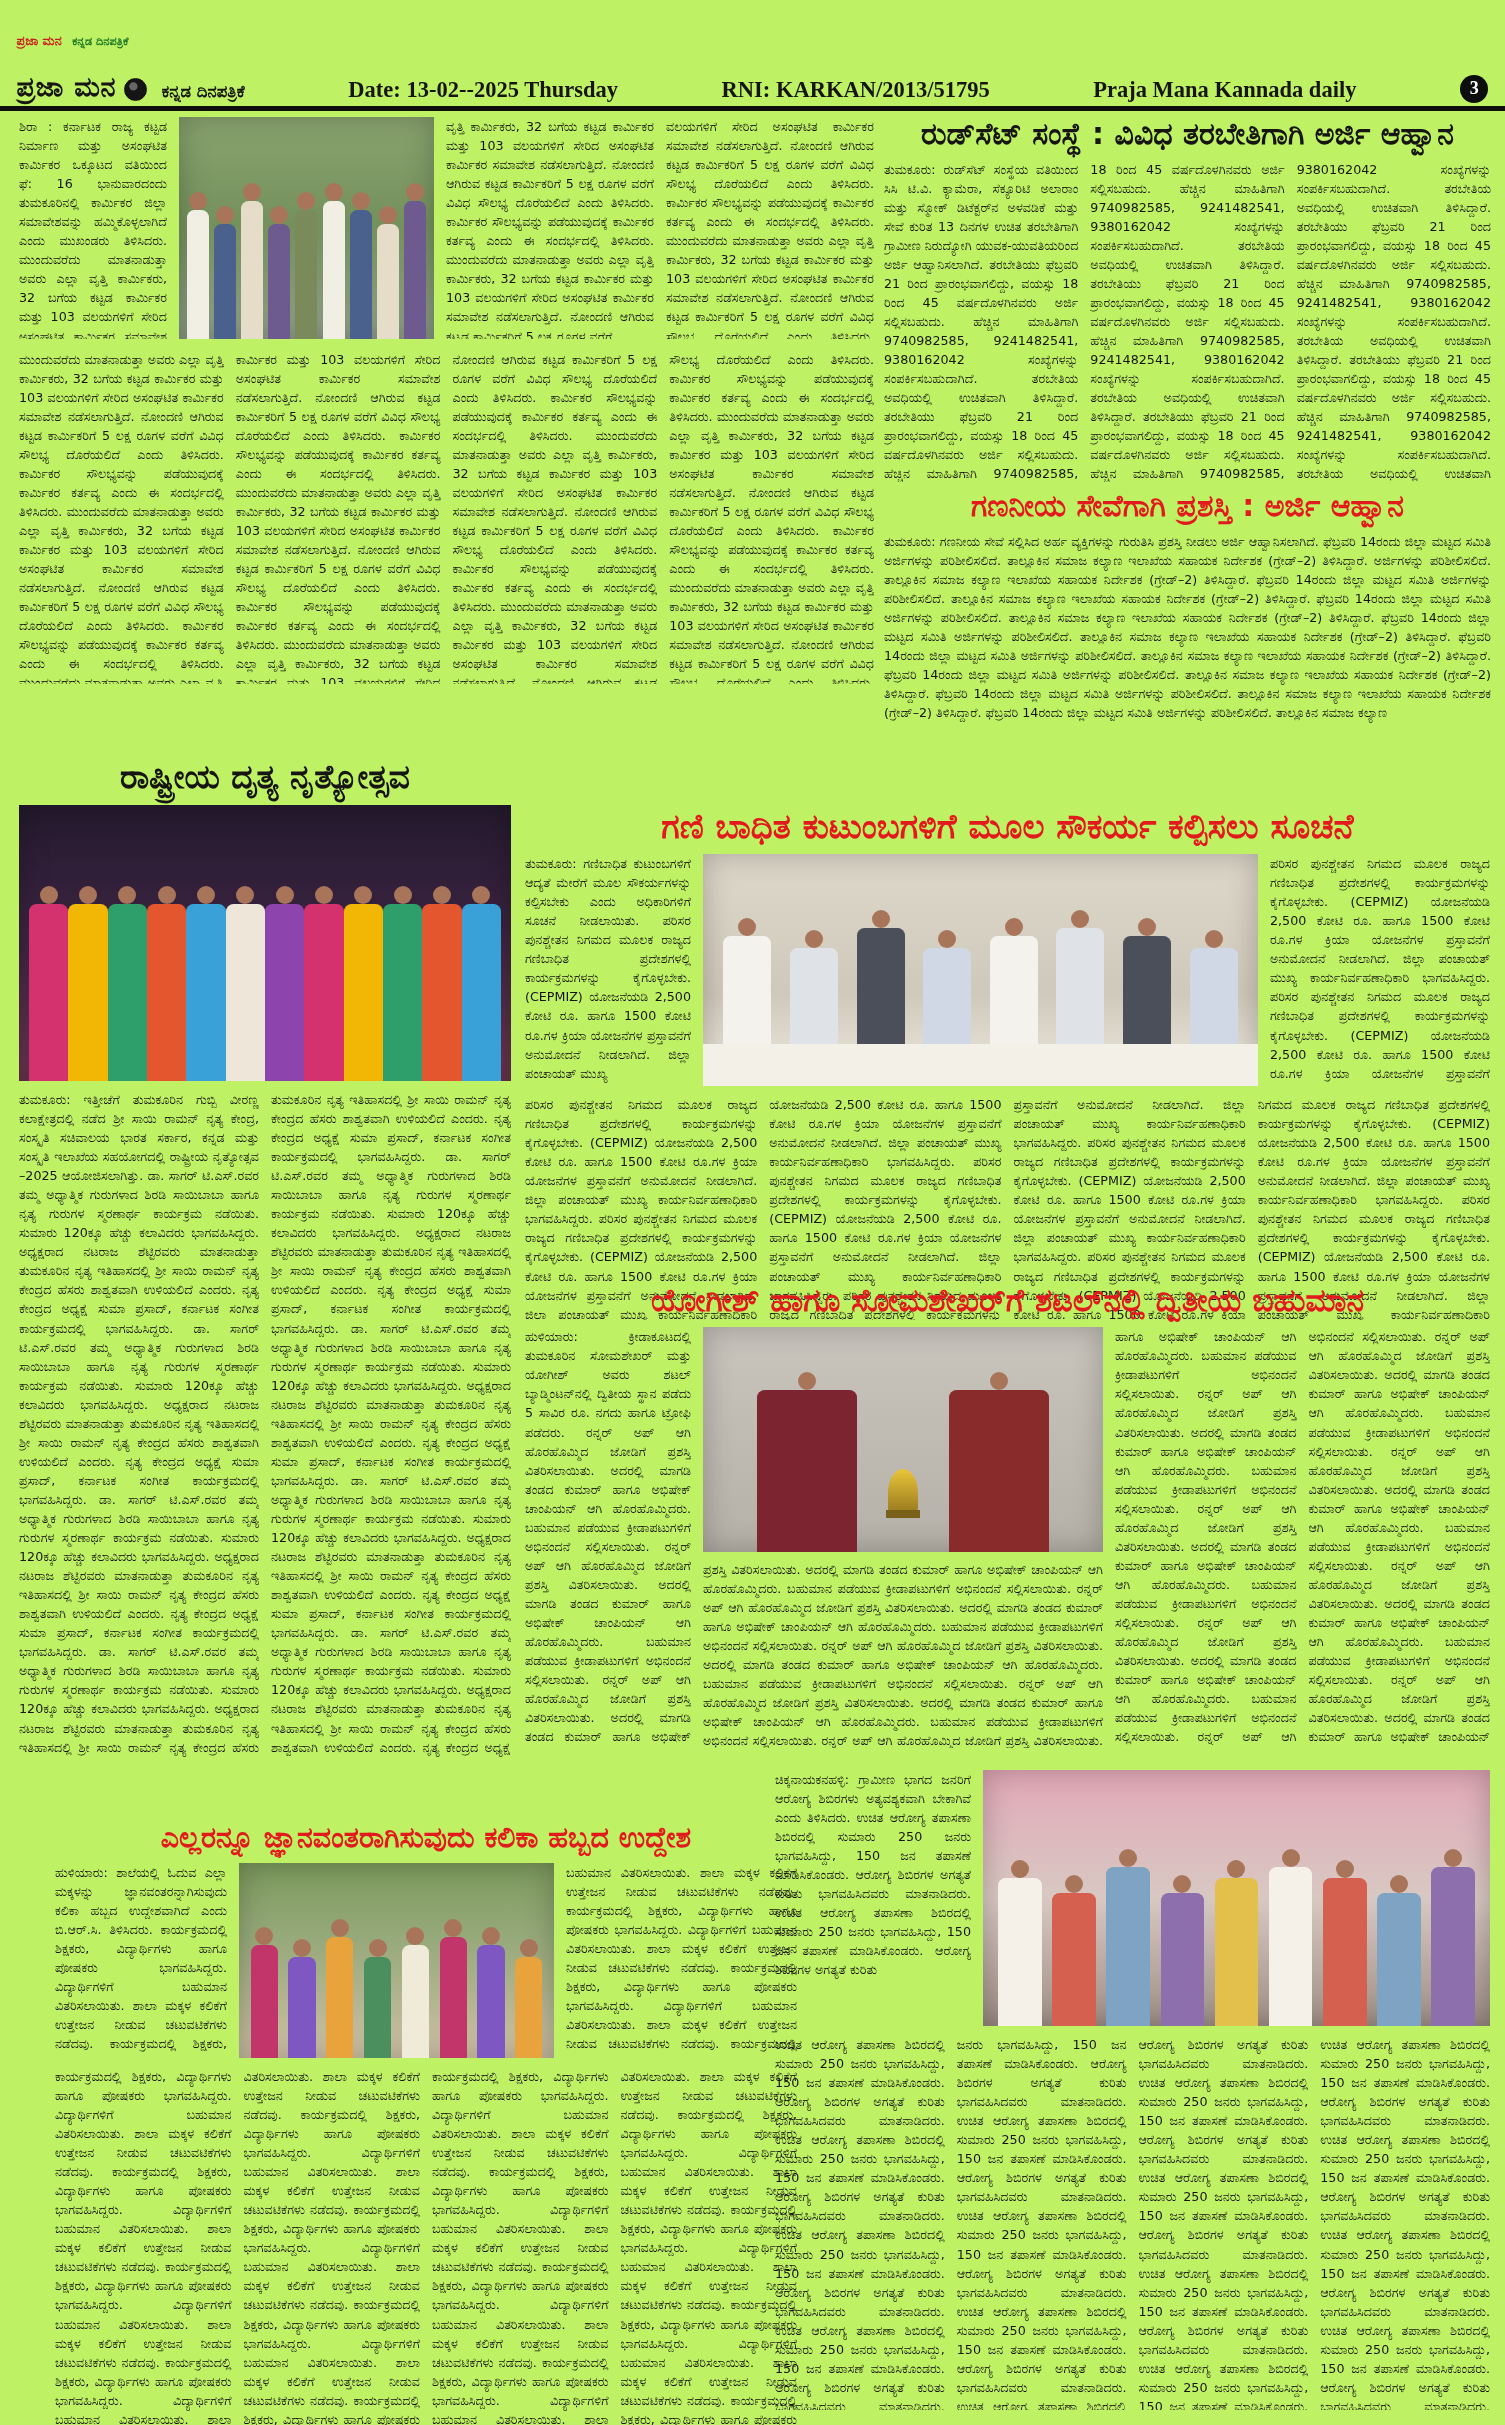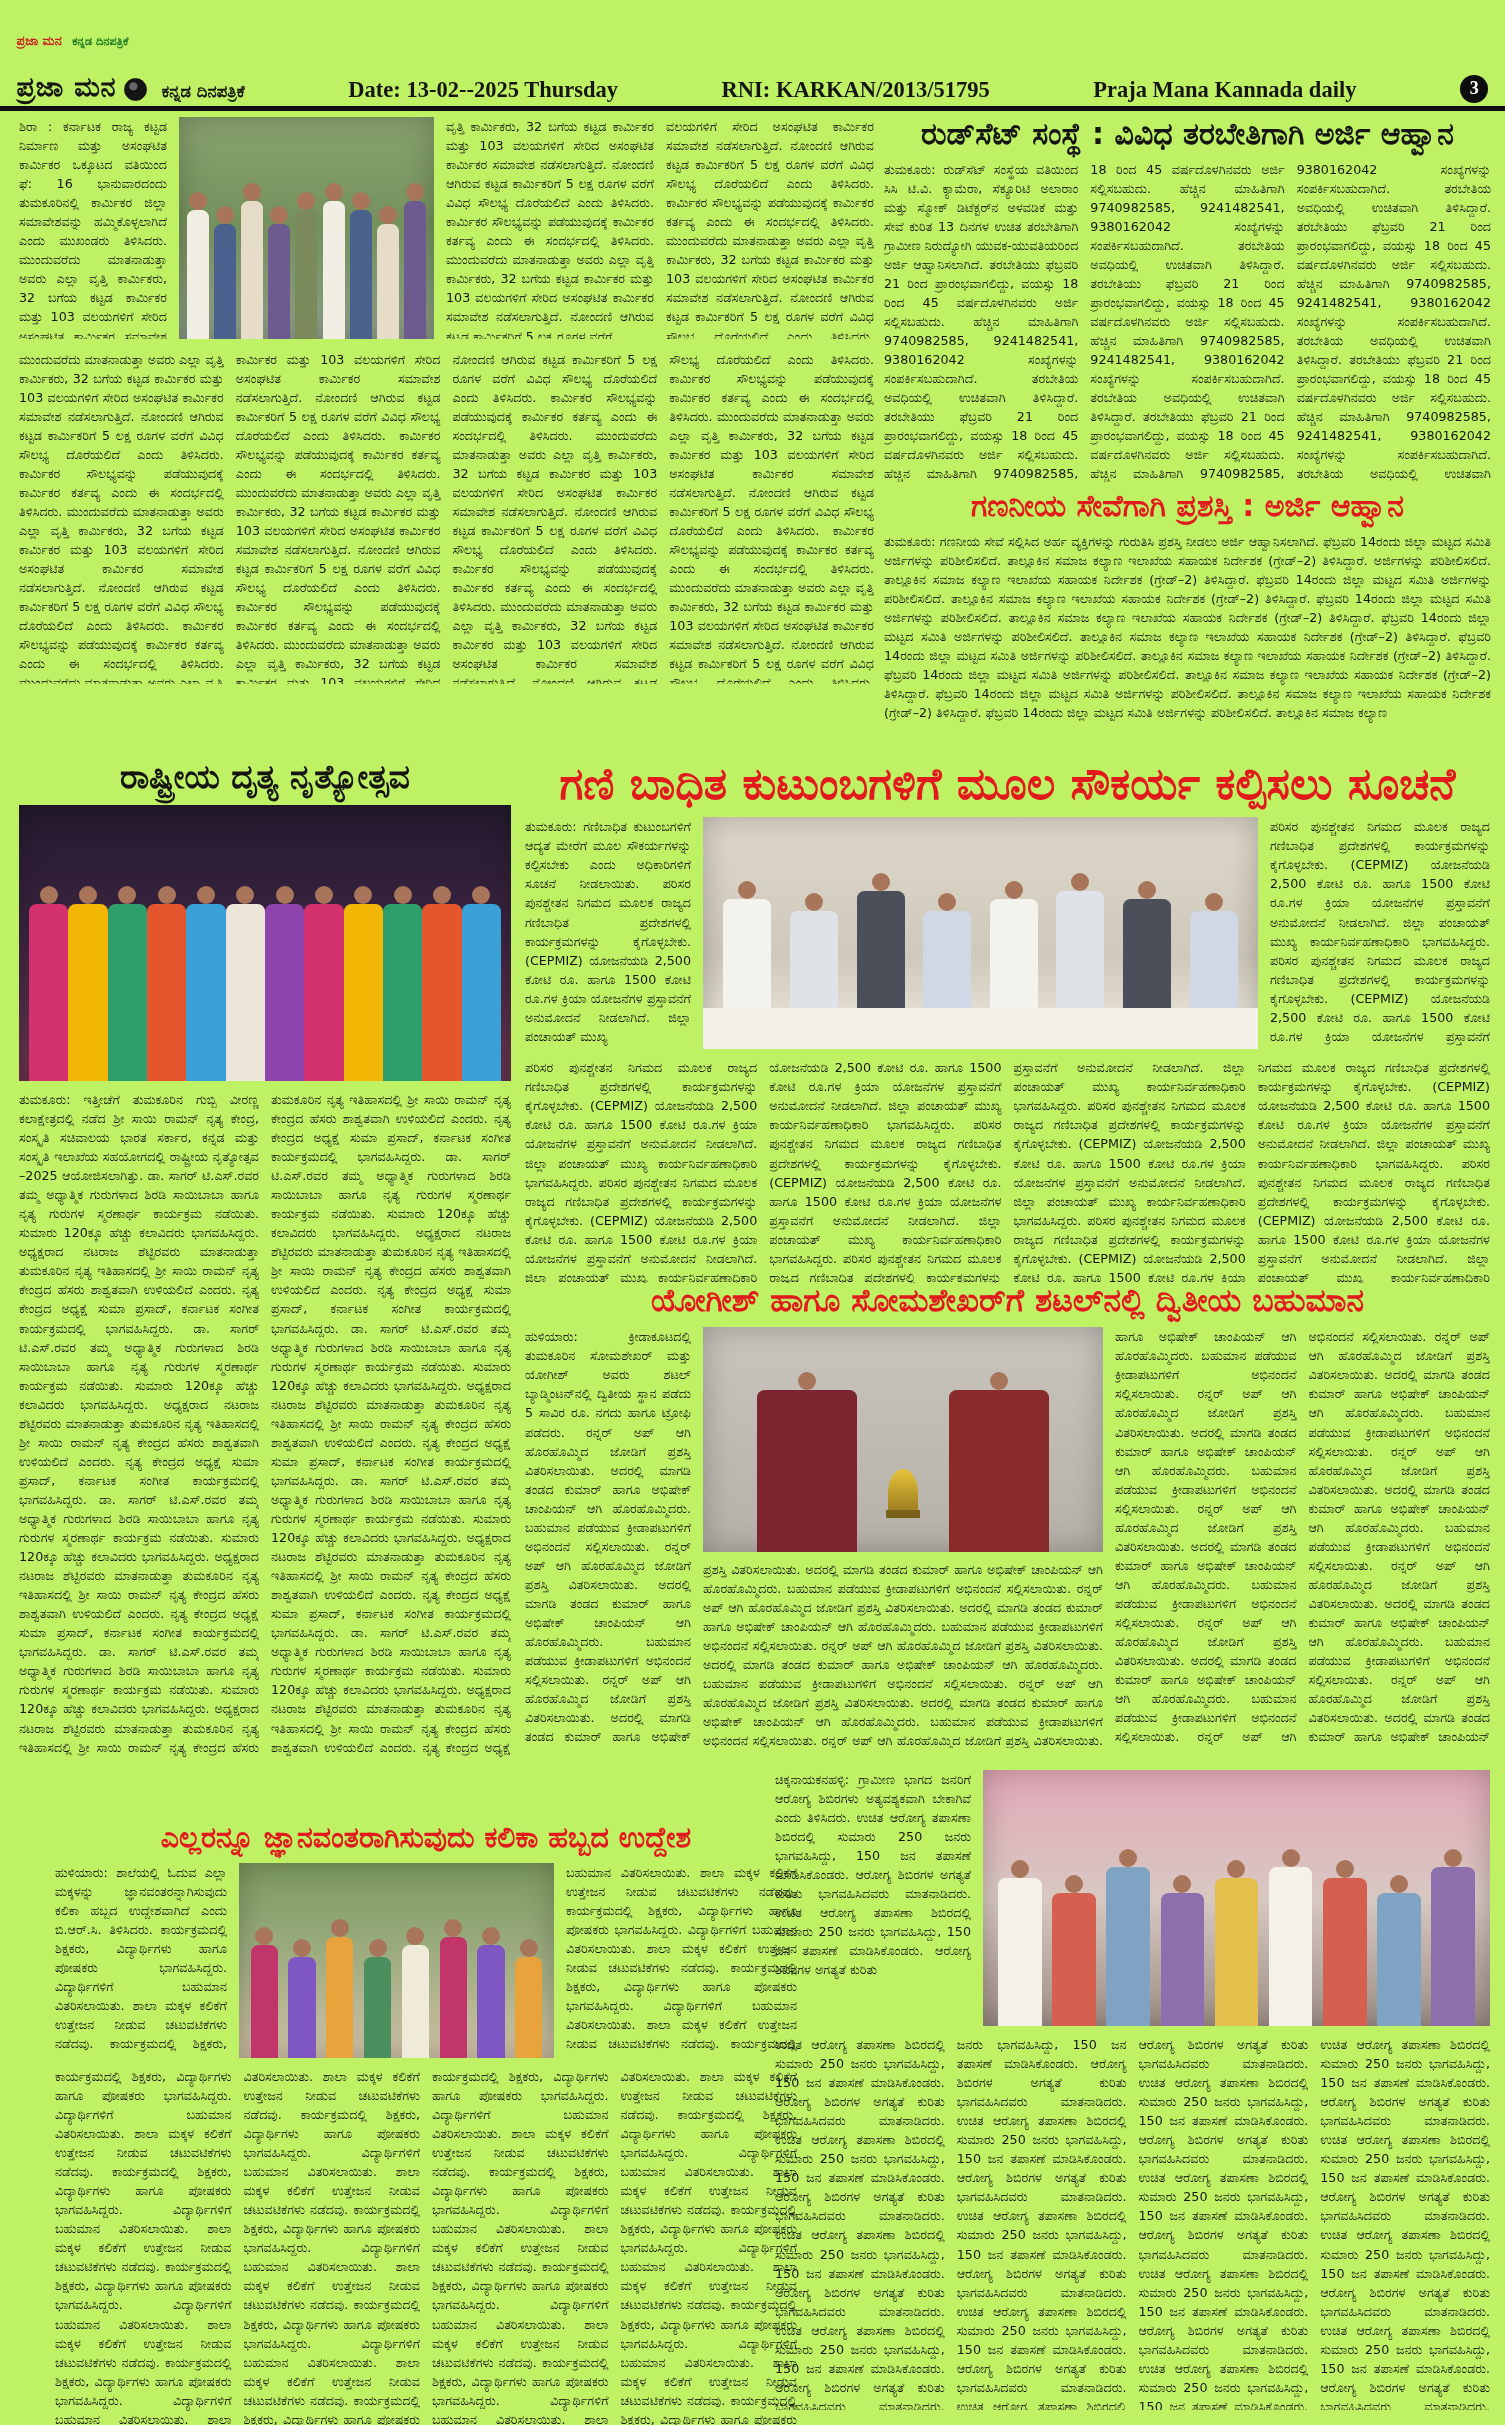--- a/index.html
+++ b/index.html
@@ -185,21 +185,21 @@
       <p class="col">
         <b>ತುಮಕೂರು:</b>
         <span>ಇತ್ತೀಚೆಗೆ ತುಮಕೂರಿನ ಗುಬ್ಬಿ ವೀರಣ್ಣ ಕಲಾಕ್ಷೇತ್ರದಲ್ಲಿ ನಡೆದ ಶ್ರೀ ಸಾಯಿ ರಾಮನ್ ನೃತ್ಯ ಕೇಂದ್ರ, ಸಂಸ್ಕೃತಿ ಸಚಿವಾಲಯ ಭಾರತ ಸರ್ಕಾರ, ಕನ್ನಡ ಮತ್ತು ಸಂಸ್ಕೃತಿ ಇಲಾಖೆಯ ಸಹಯೋಗದಲ್ಲಿ ರಾಷ್ಟ್ರೀಯ ನೃತ್ಯೋತ್ಸವ –2025 ಆಯೋಜಿಸಲಾಗಿತ್ತು.</span>
         <span> ಡಾ. ಸಾಗರ್ ಟಿ.ಎಸ್.ರವರ ತಮ್ಮ ಅಧ್ಯಾತ್ಮಿಕ ಗುರುಗಳಾದ ಶಿರಡಿ ಸಾಯಿಬಾಬಾ ಹಾಗೂ ನೃತ್ಯ ಗುರುಗಳ ಸ್ಮರಣಾರ್ಥ ಕಾರ್ಯಕ್ರಮ ನಡೆಯಿತು. ಸುಮಾರು 120ಕ್ಕೂ ಹೆಚ್ಚು ಕಲಾವಿದರು ಭಾಗವಹಿಸಿದ್ದರು. ಅಧ್ಯಕ್ಷರಾದ ನಟರಾಜ ಶೆಟ್ಟಿರವರು ಮಾತನಾಡುತ್ತಾ ತುಮಕೂರಿನ ನೃತ್ಯ ಇತಿಹಾಸದಲ್ಲಿ ಶ್ರೀ ಸಾಯಿ ರಾಮನ್ ನೃತ್ಯ ಕೇಂದ್ರದ ಹೆಸರು ಶಾಶ್ವತವಾಗಿ ಉಳಿಯಲಿದೆ ಎಂದರು. ನೃತ್ಯ ಕೇಂದ್ರದ ಅಧ್ಯಕ್ಷೆ ಸುಮಾ ಪ್ರಸಾದ್, ಕರ್ನಾಟಕ ಸಂಗೀತ ಕಾರ್ಯಕ್ರಮದಲ್ಲಿ ಭಾಗವಹಿಸಿದ್ದರು. ಡಾ. ಸಾಗರ್ ಟಿ.ಎಸ್.ರವರ ತಮ್ಮ ಅಧ್ಯಾತ್ಮಿಕ ಗುರುಗಳಾದ ಶಿರಡಿ ಸಾಯಿಬಾಬಾ ಹಾಗೂ ನೃತ್ಯ ಗುರುಗಳ ಸ್ಮರಣಾರ್ಥ ಕಾರ್ಯಕ್ರಮ ನಡೆಯಿತು. ಸುಮಾರು 120ಕ್ಕೂ ಹೆಚ್ಚು ಕಲಾವಿದರು ಭಾಗವಹಿಸಿದ್ದರು. ಅಧ್ಯಕ್ಷರಾದ ನಟರಾಜ ಶೆಟ್ಟಿರವರು ಮಾತನಾಡುತ್ತಾ ತುಮಕೂರಿನ ನೃತ್ಯ ಇತಿಹಾಸದಲ್ಲಿ ಶ್ರೀ ಸಾಯಿ ರಾಮನ್ ನೃತ್ಯ ಕೇಂದ್ರದ ಹೆಸರು ಶಾಶ್ವತವಾಗಿ ಉಳಿಯಲಿದೆ ಎಂದರು. ನೃತ್ಯ ಕೇಂದ್ರದ ಅಧ್ಯಕ್ಷೆ ಸುಮಾ ಪ್ರಸಾದ್, ಕರ್ನಾಟಕ ಸಂಗೀತ ಕಾರ್ಯಕ್ರಮದಲ್ಲಿ ಭಾಗವಹಿಸಿದ್ದರು. ಡಾ. ಸಾಗರ್ ಟಿ.ಎಸ್.ರವರ ತಮ್ಮ ಅಧ್ಯಾತ್ಮಿಕ ಗುರುಗಳಾದ ಶಿರಡಿ ಸಾಯಿಬಾಬಾ ಹಾಗೂ ನೃತ್ಯ ಗುರುಗಳ ಸ್ಮರಣಾರ್ಥ ಕಾರ್ಯಕ್ರಮ ನಡೆಯಿತು. ಸುಮಾರು 120ಕ್ಕೂ ಹೆಚ್ಚು ಕಲಾವಿದರು ಭಾಗವಹಿಸಿದ್ದರು. ಅಧ್ಯಕ್ಷರಾದ ನಟರಾಜ ಶೆಟ್ಟಿರವರು ಮಾತನಾಡುತ್ತಾ ತುಮಕೂರಿನ ನೃತ್ಯ ಇತಿಹಾಸದಲ್ಲಿ ಶ್ರೀ ಸಾಯಿ ರಾಮನ್ ನೃತ್ಯ ಕೇಂದ್ರದ ಹೆಸರು ಶಾಶ್ವತವಾಗಿ ಉಳಿಯಲಿದೆ ಎಂದರು. ನೃತ್ಯ ಕೇಂದ್ರದ ಅಧ್ಯಕ್ಷೆ ಸುಮಾ ಪ್ರಸಾದ್, ಕರ್ನಾಟಕ ಸಂಗೀತ ಕಾರ್ಯಕ್ರಮದಲ್ಲಿ ಭಾಗವಹಿಸಿದ್ದರು. ಡಾ. ಸಾಗರ್ ಟಿ.ಎಸ್.ರವರ ತಮ್ಮ ಅಧ್ಯಾತ್ಮಿಕ ಗುರುಗಳಾದ ಶಿರಡಿ ಸಾಯಿಬಾಬಾ ಹಾಗೂ ನೃತ್ಯ ಗುರುಗಳ ಸ್ಮರಣಾರ್ಥ ಕಾರ್ಯಕ್ರಮ ನಡೆಯಿತು. ಸುಮಾರು 120ಕ್ಕೂ ಹೆಚ್ಚು ಕಲಾವಿದರು ಭಾಗವಹಿಸಿದ್ದರು. ಅಧ್ಯಕ್ಷರಾದ ನಟರಾಜ ಶೆಟ್ಟಿರವರು ಮಾತನಾಡುತ್ತಾ ತುಮಕೂರಿನ ನೃತ್ಯ ಇತಿಹಾಸದಲ್ಲಿ ಶ್ರೀ ಸಾಯಿ ರಾಮನ್ ನೃತ್ಯ ಕೇಂದ್ರದ ಹೆಸರು ಶಾಶ್ವತವಾಗಿ ಉಳಿಯಲಿದೆ ಎಂದರು. ನೃತ್ಯ ಕೇಂದ್ರದ ಅಧ್ಯಕ್ಷೆ</span>
       </p>
       <p class="col"><span> ತುಮಕೂರಿನ ನೃತ್ಯ ಇತಿಹಾಸದಲ್ಲಿ ಶ್ರೀ ಸಾಯಿ ರಾಮನ್ ನೃತ್ಯ ಕೇಂದ್ರದ ಹೆಸರು ಶಾಶ್ವತವಾಗಿ ಉಳಿಯಲಿದೆ ಎಂದರು. ನೃತ್ಯ ಕೇಂದ್ರದ ಅಧ್ಯಕ್ಷೆ ಸುಮಾ ಪ್ರಸಾದ್, ಕರ್ನಾಟಕ ಸಂಗೀತ ಕಾರ್ಯಕ್ರಮದಲ್ಲಿ ಭಾಗವಹಿಸಿದ್ದರು. ಡಾ. ಸಾಗರ್ ಟಿ.ಎಸ್.ರವರ ತಮ್ಮ ಅಧ್ಯಾತ್ಮಿಕ ಗುರುಗಳಾದ ಶಿರಡಿ ಸಾಯಿಬಾಬಾ ಹಾಗೂ ನೃತ್ಯ ಗುರುಗಳ ಸ್ಮರಣಾರ್ಥ ಕಾರ್ಯಕ್ರಮ ನಡೆಯಿತು. ಸುಮಾರು 120ಕ್ಕೂ ಹೆಚ್ಚು ಕಲಾವಿದರು ಭಾಗವಹಿಸಿದ್ದರು. ಅಧ್ಯಕ್ಷರಾದ ನಟರಾಜ ಶೆಟ್ಟಿರವರು ಮಾತನಾಡುತ್ತಾ ತುಮಕೂರಿನ ನೃತ್ಯ ಇತಿಹಾಸದಲ್ಲಿ ಶ್ರೀ ಸಾಯಿ ರಾಮನ್ ನೃತ್ಯ ಕೇಂದ್ರದ ಹೆಸರು ಶಾಶ್ವತವಾಗಿ ಉಳಿಯಲಿದೆ ಎಂದರು. ನೃತ್ಯ ಕೇಂದ್ರದ ಅಧ್ಯಕ್ಷೆ ಸುಮಾ ಪ್ರಸಾದ್, ಕರ್ನಾಟಕ ಸಂಗೀತ ಕಾರ್ಯಕ್ರಮದಲ್ಲಿ ಭಾಗವಹಿಸಿದ್ದರು. ಡಾ. ಸಾಗರ್ ಟಿ.ಎಸ್.ರವರ ತಮ್ಮ ಅಧ್ಯಾತ್ಮಿಕ ಗುರುಗಳಾದ ಶಿರಡಿ ಸಾಯಿಬಾಬಾ ಹಾಗೂ ನೃತ್ಯ ಗುರುಗಳ ಸ್ಮರಣಾರ್ಥ ಕಾರ್ಯಕ್ರಮ ನಡೆಯಿತು. ಸುಮಾರು 120ಕ್ಕೂ ಹೆಚ್ಚು ಕಲಾವಿದರು ಭಾಗವಹಿಸಿದ್ದರು. ಅಧ್ಯಕ್ಷರಾದ ನಟರಾಜ ಶೆಟ್ಟಿರವರು ಮಾತನಾಡುತ್ತಾ ತುಮಕೂರಿನ ನೃತ್ಯ ಇತಿಹಾಸದಲ್ಲಿ ಶ್ರೀ ಸಾಯಿ ರಾಮನ್ ನೃತ್ಯ ಕೇಂದ್ರದ ಹೆಸರು ಶಾಶ್ವತವಾಗಿ ಉಳಿಯಲಿದೆ ಎಂದರು. ನೃತ್ಯ ಕೇಂದ್ರದ ಅಧ್ಯಕ್ಷೆ ಸುಮಾ ಪ್ರಸಾದ್, ಕರ್ನಾಟಕ ಸಂಗೀತ ಕಾರ್ಯಕ್ರಮದಲ್ಲಿ ಭಾಗವಹಿಸಿದ್ದರು. ಡಾ. ಸಾಗರ್ ಟಿ.ಎಸ್.ರವರ ತಮ್ಮ ಅಧ್ಯಾತ್ಮಿಕ ಗುರುಗಳಾದ ಶಿರಡಿ ಸಾಯಿಬಾಬಾ ಹಾಗೂ ನೃತ್ಯ ಗುರುಗಳ ಸ್ಮರಣಾರ್ಥ ಕಾರ್ಯಕ್ರಮ ನಡೆಯಿತು. ಸುಮಾರು 120ಕ್ಕೂ ಹೆಚ್ಚು ಕಲಾವಿದರು ಭಾಗವಹಿಸಿದ್ದರು. ಅಧ್ಯಕ್ಷರಾದ ನಟರಾಜ ಶೆಟ್ಟಿರವರು ಮಾತನಾಡುತ್ತಾ ತುಮಕೂರಿನ ನೃತ್ಯ ಇತಿಹಾಸದಲ್ಲಿ ಶ್ರೀ ಸಾಯಿ ರಾಮನ್ ನೃತ್ಯ ಕೇಂದ್ರದ ಹೆಸರು ಶಾಶ್ವತವಾಗಿ ಉಳಿಯಲಿದೆ ಎಂದರು. ನೃತ್ಯ ಕೇಂದ್ರದ ಅಧ್ಯಕ್ಷೆ ಸುಮಾ ಪ್ರಸಾದ್, ಕರ್ನಾಟಕ ಸಂಗೀತ ಕಾರ್ಯಕ್ರಮದಲ್ಲಿ ಭಾಗವಹಿಸಿದ್ದರು. ಡಾ. ಸಾಗರ್ ಟಿ.ಎಸ್.ರವರ ತಮ್ಮ ಅಧ್ಯಾತ್ಮಿಕ ಗುರುಗಳಾದ ಶಿರಡಿ ಸಾಯಿಬಾಬಾ ಹಾಗೂ ನೃತ್ಯ ಗುರುಗಳ ಸ್ಮರಣಾರ್ಥ ಕಾರ್ಯಕ್ರಮ ನಡೆಯಿತು. ಸುಮಾರು 120ಕ್ಕೂ ಹೆಚ್ಚು ಕಲಾವಿದರು ಭಾಗವಹಿಸಿದ್ದರು. ಅಧ್ಯಕ್ಷರಾದ ನಟರಾಜ ಶೆಟ್ಟಿರವರು ಮಾತನಾಡುತ್ತಾ ತುಮಕೂರಿನ ನೃತ್ಯ ಇತಿಹಾಸದಲ್ಲಿ ಶ್ರೀ ಸಾಯಿ ರಾಮನ್ ನೃತ್ಯ ಕೇಂದ್ರದ ಹೆಸರು ಶಾಶ್ವತವಾಗಿ ಉಳಿಯಲಿದೆ ಎಂದರು. ನೃತ್ಯ ಕೇಂದ್ರದ ಅಧ್ಯಕ್ಷೆ ಸುಮಾ ಪ್ರಸಾದ್, ಕರ್ನಾಟಕ ಸಂಗೀತ ಕಾರ್ಯಕ್ರಮದಲ್ಲಿ ಭಾಗವಹಿಸಿದ್ದರು. ಡಾ. ಸಾಗರ್ ಟಿ.ಎಸ್.ರವರ ತಮ್ಮ ಅಧ್ಯಾತ್ಮಿಕ ಗುರುಗಳಾದ ಶಿರಡಿ ಸಾಯಿಬಾಬಾ</span></p>
     </div>
   </div>
 
   <div class="abs" style="left:525px; top:759px; width:965px;">
-    <h1 class="hl red center" style="font-size:44px;">ಗಣಿ ಬಾಧಿತ ಕುಟುಂಬಗಳಿಗೆ ಮೂಲ ಸೌಕರ್ಯ ಕಲ್ಪಿಸಲು ಸೂಚನೆ</h1>
+    <h1 class="hl red center" style="font-size:34px;margin-top:48px;">ಗಣಿ ಬಾಧಿತ ಕುಟುಂಬಗಳಿಗೆ ಮೂಲ ಸೌಕರ್ಯ ಕಲ್ಪಿಸಲು ಸೂಚನೆ</h1>
     <div class="row" style="height:232px;">
       <p class="col" style="flex:0 0 166px;">
         <b>ತುಮಕೂರು:</b>
         <span>ಗಣಿಬಾಧಿತ ಕುಟುಂಬಗಳಿಗೆ ಆದ್ಯತೆ ಮೇರೆಗೆ ಮೂಲ ಸೌಕರ್ಯಗಳನ್ನು ಕಲ್ಪಿಸಬೇಕು ಎಂದು ಅಧಿಕಾರಿಗಳಿಗೆ ಸೂಚನೆ ನೀಡಲಾಯಿತು.</span>
         <span> ಪರಿಸರ ಪುನಶ್ಚೇತನ ನಿಗಮದ ಮೂಲಕ ರಾಜ್ಯದ ಗಣಿಬಾಧಿತ ಪ್ರದೇಶಗಳಲ್ಲಿ ಕಾರ್ಯಕ್ರಮಗಳನ್ನು ಕೈಗೊಳ್ಳಬೇಕು. (CEPMIZ) ಯೋಜನೆಯಡಿ 2,500 ಕೋಟಿ ರೂ. ಹಾಗೂ 1500 ಕೋಟಿ ರೂ.ಗಳ ಕ್ರಿಯಾ ಯೋಜನೆಗಳ ಪ್ರಸ್ತಾವನೆಗೆ ಅನುಮೋದನೆ ನೀಡಲಾಗಿದೆ. ಜಿಲ್ಲಾ ಪಂಚಾಯತ್ ಮುಖ್ಯ</span>
       </p>
       <div class="photo mining" style="flex:0 0 555px;">
         <div class="crowd">
             <i></i>
             <i></i>

